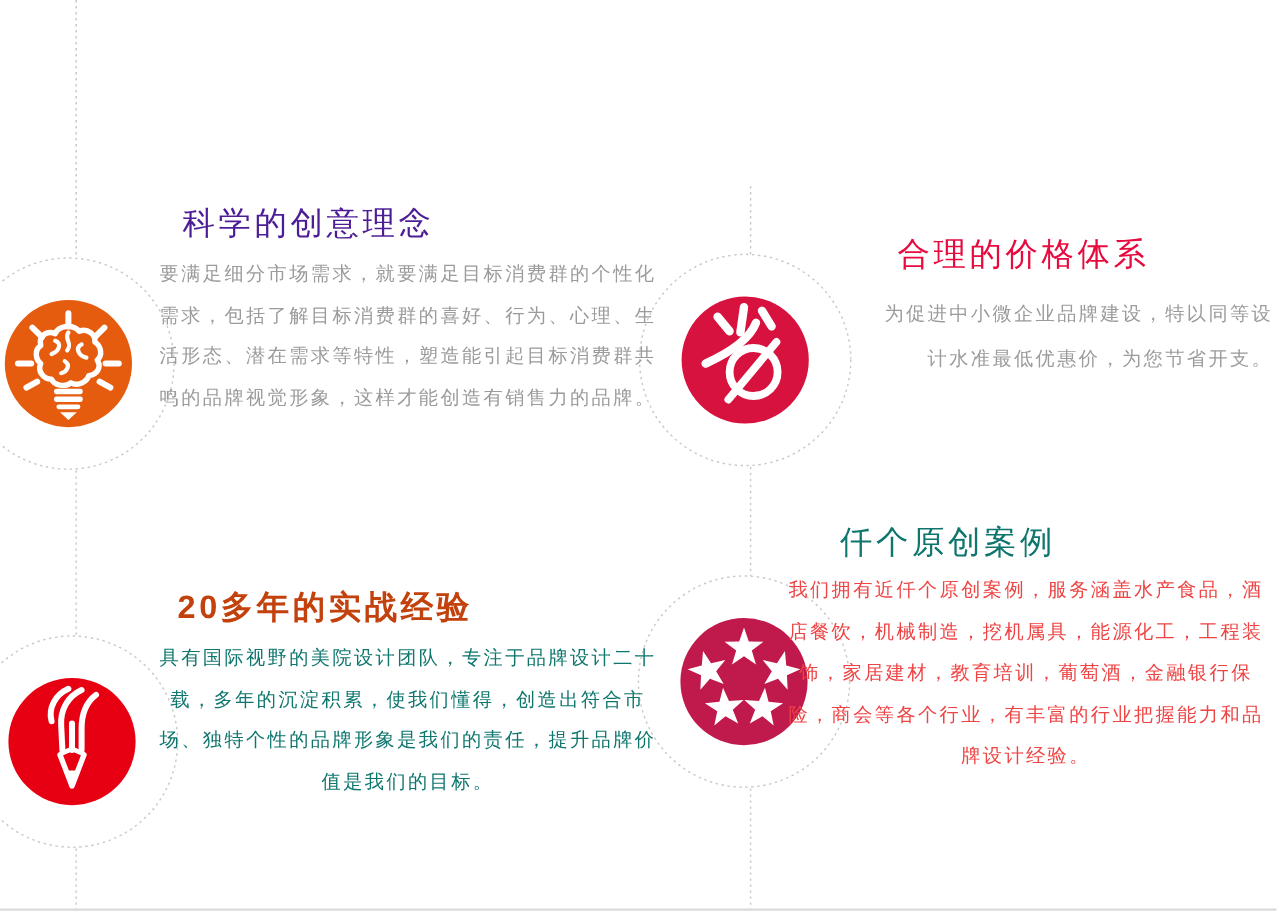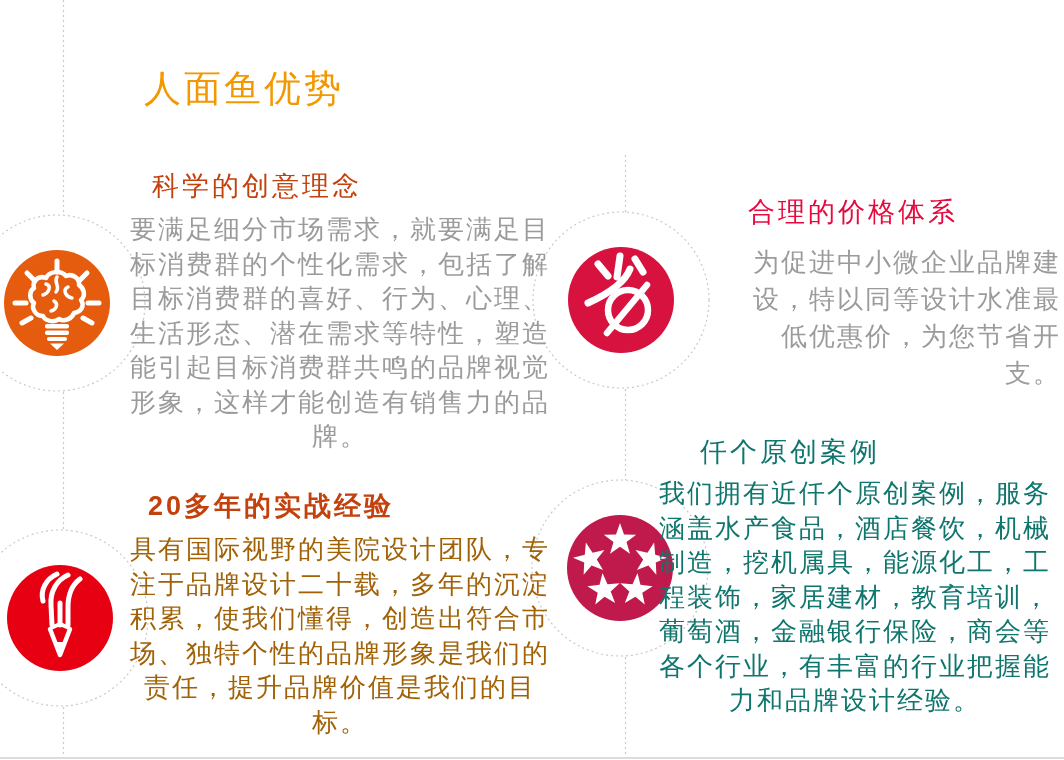--- a/index.html
+++ b/index.html
@@ -13,21 +13,21 @@
   .page-title {
     position:absolute; left:144px; top:64px;
     font-size:37px; letter-spacing:3px; font-weight:normal;
   }
   .heading { position:absolute; font-size:27px; letter-spacing:3px; font-weight:normal; white-space:nowrap; }
   .h1 { left:152px; top:168px; }
   .h2 { left:748px; top:194px; }
   .h3 { left:148px; top:488px; }
   .h4 { left:700px; top:434px; }
   .body-text {
-    position:absolute; font-size:26px; line-height:34.5px; letter-spacing:2px;
+    position:absolute; font-size:16px; line-height:34.5px; letter-spacing:2px;
     color:#9b9b9b;
   }
   .b1 { left:128px; top:212px; width:424px; text-align:center; }
   .b2 { left:727px; top:244px; width:334px; text-align:right; line-height:37px; }
   .b3 { left:128px; top:532px; width:424px; text-align:center; }
   .b4 { left:652px; top:476px; width:406px; text-align:center; }
   .icon-circle {
     position:absolute; width:106px; height:106px; border-radius:50%;
   }
   .icon-circle svg { display:block; width:106px; height:106px; }
@@ -48,21 +48,20 @@
     <line x1="63.5" y1="707" x2="63.5" y2="760"></line>
     <line x1="625.5" y1="155" x2="625.5" y2="212"></line>
     <line x1="625.5" y1="389" x2="625.5" y2="480"></line>
     <line x1="625.5" y1="657" x2="625.5" y2="760"></line>
     <circle cx="57" cy="303" r="88"></circle>
     <circle cx="621" cy="300" r="88"></circle>
     <circle cx="60" cy="618" r="88"></circle>
     <circle cx="620" cy="568" r="88"></circle>
   </svg>
 
-  <h1 class="page-title" style="color: rgb(243, 152, 0);">人面鱼优势</h1>
 
   <div class="icon-circle i1" style="background-color: rgb(230, 92, 15);">
     <svg viewBox="0 0 106 106">
       <g stroke="#fff" stroke-width="5" stroke-linecap="round">
         <line x1="53" y1="22" x2="53" y2="11"></line>
         <line x1="75" y1="31" x2="83" y2="23"></line>
         <line x1="31" y1="31" x2="23" y2="23"></line>
         <line x1="84" y1="53" x2="95" y2="53"></line>
         <line x1="22" y1="53" x2="11" y2="53"></line>
         <line x1="79" y1="68" x2="88" y2="73"></line>
@@ -71,21 +70,21 @@
       <path d="M 42,28 C 45,21 57,20 62,26 C 69,23 76,29 75,35 C 80,38 82,46 77,50 C 81,56 77,62 70,63 C 68,69 60,72 55,69 C 50,73 41,71 39,66 C 32,66 27,59 30,53 C 25,49 25,41 30,38 C 28,31 34,25 42,28 Z" fill="none" stroke="#fff" stroke-width="4.5" stroke-linejoin="round"></path>
       <path d="M 53,27 C 49,33 57,36 52,42 M 42,34 C 48,36 45,43 39,45 M 64,37 C 58,40 62,47 68,48 M 50,51 C 55,54 52,60 47,61" fill="none" stroke="#fff" stroke-width="3.5" stroke-linecap="round"></path>
       <g fill="#fff">
         <rect x="41" y="74" width="24" height="4.5" rx="2"></rect>
         <rect x="41" y="80.5" width="24" height="4.5" rx="2"></rect>
         <rect x="43" y="87" width="20" height="4" rx="2"></rect>
         <polygon points="46,93.5 60,93.5 53,100"></polygon>
       </g>
     </svg>
   </div>
-  <h2 class="heading h1" style="color: #c2410c;">科学的创意理念</h2>
+  <h2 class="heading h1" style="color: #4c1d95;">科学的创意理念</h2>
   <p class="body-text b1" style="color: rgb(155, 155, 155);">要满足细分市场需求，就要满足目标消费群的个性化需求，包括了解目标消费群的喜好、行为、心理、生活形态、潜在需求等特性，塑造能引起目标消费群共鸣的品牌视觉形象，这样才能创造有销售力的品牌。</p>
 
   <div class="icon-circle i2" style="background-color: rgb(216, 18, 63);">
     <svg viewBox="0 0 106 106">
       <g stroke="#fff" fill="none" stroke-linecap="round">
         <path d="M 30,17 L 40,29" stroke-width="7"></path>
         <path d="M 52,9 L 49,30" stroke-width="7"></path>
         <path d="M 67,12 L 75,25" stroke-width="7"></path>
         <path d="M 62,22 C 57,35 42,46 20,56" stroke-width="7"></path>
         <circle cx="60" cy="63" r="20" stroke-width="6.5"></circle>
@@ -103,31 +102,31 @@
         <path d="M 45,60 L 44,40 C 43,26 50,15 61,10"></path>
         <path d="M 61,60 L 61,42 C 61,30 65,20 73,14"></path>
         <path d="M 53,60 L 53,38"></path>
         <path d="M 44,63 L 53,59 L 62,63" stroke-width="4"></path>
         <path d="M 43,64 L 53,90 L 63,64" stroke-width="4.5" stroke-linejoin="round"></path>
       </g>
       <polygon points="48.5,77 57.5,77 53,89" fill="#fff"></polygon>
     </svg>
   </div>
   <h2 class="heading h3" style="color: #c2410c; font-weight: bold;">20多年的实战经验</h2>
-  <p class="body-text b3" style="color: #a16207;">具有国际视野的美院设计团队，专注于品牌设计二十载，多年的沉淀积累，使我们懂得，创造出符合市场、独特个性的品牌形象是我们的责任，提升品牌价值是我们的目标。</p>
+  <p class="body-text b3" style="color: #0f766e;">具有国际视野的美院设计团队，专注于品牌设计二十载，多年的沉淀积累，使我们懂得，创造出符合市场、独特个性的品牌形象是我们的责任，提升品牌价值是我们的目标。</p>
 
   <div class="icon-circle i4" style="background-color: rgb(191, 26, 75);">
     <svg viewBox="0 0 106 106">
       <defs>
         <polygon id="st" fill="#fff" points="0,-17 4,-5.5 16.2,-5.3 6.5,2.1 10,13.8 0,6.8 -10,13.8 -6.5,2.1 -16.2,-5.3 -4,-5.5"></polygon>
       </defs>
       <use href="#st" transform="translate(53,25)"></use>
       <use href="#st" transform="translate(23,44) rotate(-14)"></use>
       <use href="#st" transform="translate(83,44) rotate(14)"></use>
       <use href="#st" transform="translate(37,75) rotate(-5)"></use>
       <use href="#st" transform="translate(69,75) rotate(5)"></use>
     </svg>
   </div>
   <h2 class="heading h4" style="color: #0f766e;">仟个原创案例</h2>
-  <p class="body-text b4" style="color: #0f766e; text-align: center;">我们拥有近仟个原创案例，服务涵盖水产食品，酒店餐饮，机械制造，挖机属具，能源化工，工程装饰，家居建材，教育培训，葡萄酒，金融银行保险，商会等各个行业，有丰富的行业把握能力和品牌设计经验。</p>
+  <p class="body-text b4" style="color: #ef4444; text-align: center;">我们拥有近仟个原创案例，服务涵盖水产食品，酒店餐饮，机械制造，挖机属具，能源化工，工程装饰，家居建材，教育培训，葡萄酒，金融银行保险，商会等各个行业，有丰富的行业把握能力和品牌设计经验。</p>
 
   <div class="bottom-rule" style="background-color: rgb(220, 220, 220);"></div>
 </div>
 
 </body></html>

